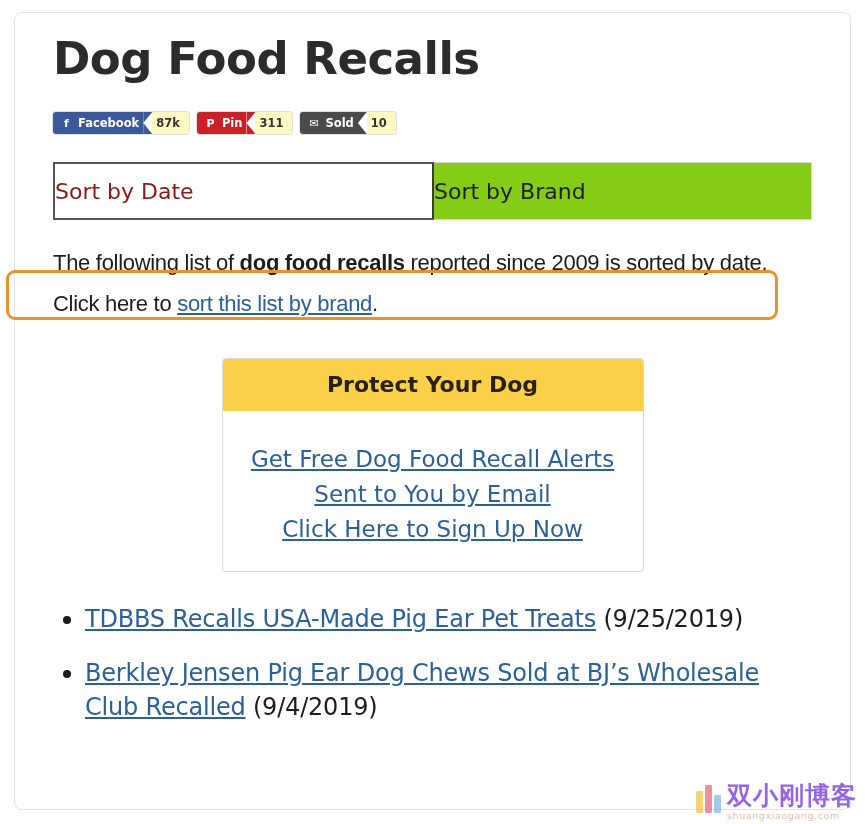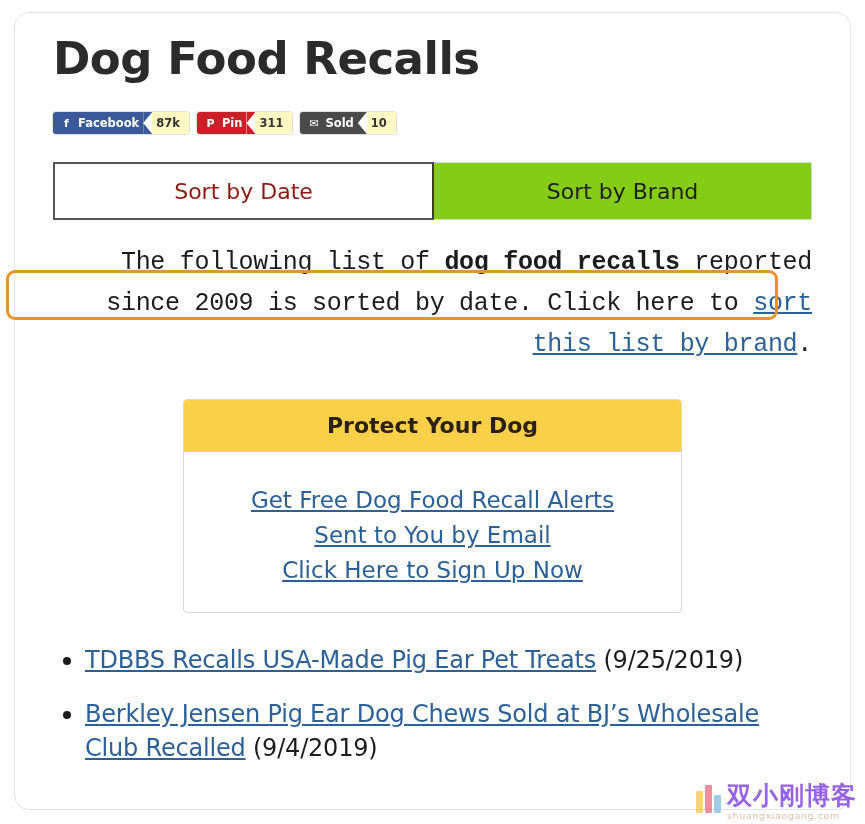--- a/index.html
+++ b/index.html
@@ -19,21 +19,21 @@
   
   #page-card {
     position: absolute;
     left: 14px;
     top: 12px;
     width: 837px;
     height: 798px;
     box-sizing: border-box;
     background: #ffffff;
     border: 1px solid #e3e3e3;
-    border-radius: 15px;
+    border-radius: 8px;
     overflow: hidden;
   }
 
   
   #page-title {
     margin: 0;
     padding: 18px 0 0 38px;
     font-size: 45px;
     line-height: 55px;
     font-weight: bold;
@@ -110,21 +110,21 @@
   
   #sort-tabs {
     margin: 28px 38px 0 38px;
     display: flex;
     height: 58px;
   }
   .tab {
     flex: 1;
     display: flex;
     align-items: center;
-    justify-content: center;
+    justify-content: flex-start;
     box-sizing: border-box;
     font-size: 22px;
     cursor: pointer;
     font-family: "DejaVu Sans", sans-serif;
   }
   .tab-active {
     background: #ffffff;
     border: 2px solid #555555;
     color: #8b1a12;
     border-right: 2px solid #3a3a3a;
@@ -132,26 +132,25 @@
   .tab-inactive {
     background: #84cc16;
     border: 1px solid #d6d6d6;
     border-left: none;
     color: #1f1f1f;
   }
 
   
   #intro {
     margin: 22px 38px 0 38px;
-    font-size: 25px;
+    font-size: 22px;
     line-height: 41px;
     color: #1c1c1c;
-    font-family: Liberation Mono, monospace;
+    font-family: Liberation Sans, sans-serif;
     letter-spacing: -0.3px;
-    text-align: right;
   }
   #intro b { font-weight: bold; }
   a.link {
     color: #2b6098;
     text-decoration: underline;
   }
 
   
   #highlight-box {
     position: absolute;
@@ -162,21 +161,21 @@
     box-sizing: border-box;
     border: 3px solid #e8932a;
     border-radius: 9px;
     pointer-events: none;
     z-index: 30;
   }
 
   
   #protect-box {
     margin: 34px auto 10px auto;
-    width: 499px;
+    width: 422px;
     box-sizing: border-box;
     border: 1px solid #d8d8d8;
     border-radius: 4px;
     background: #ffffff;
     overflow: hidden;
   }
   #protect-head {
     background: #fbd049;
     color: #2b2113;
     font-size: 22px;

